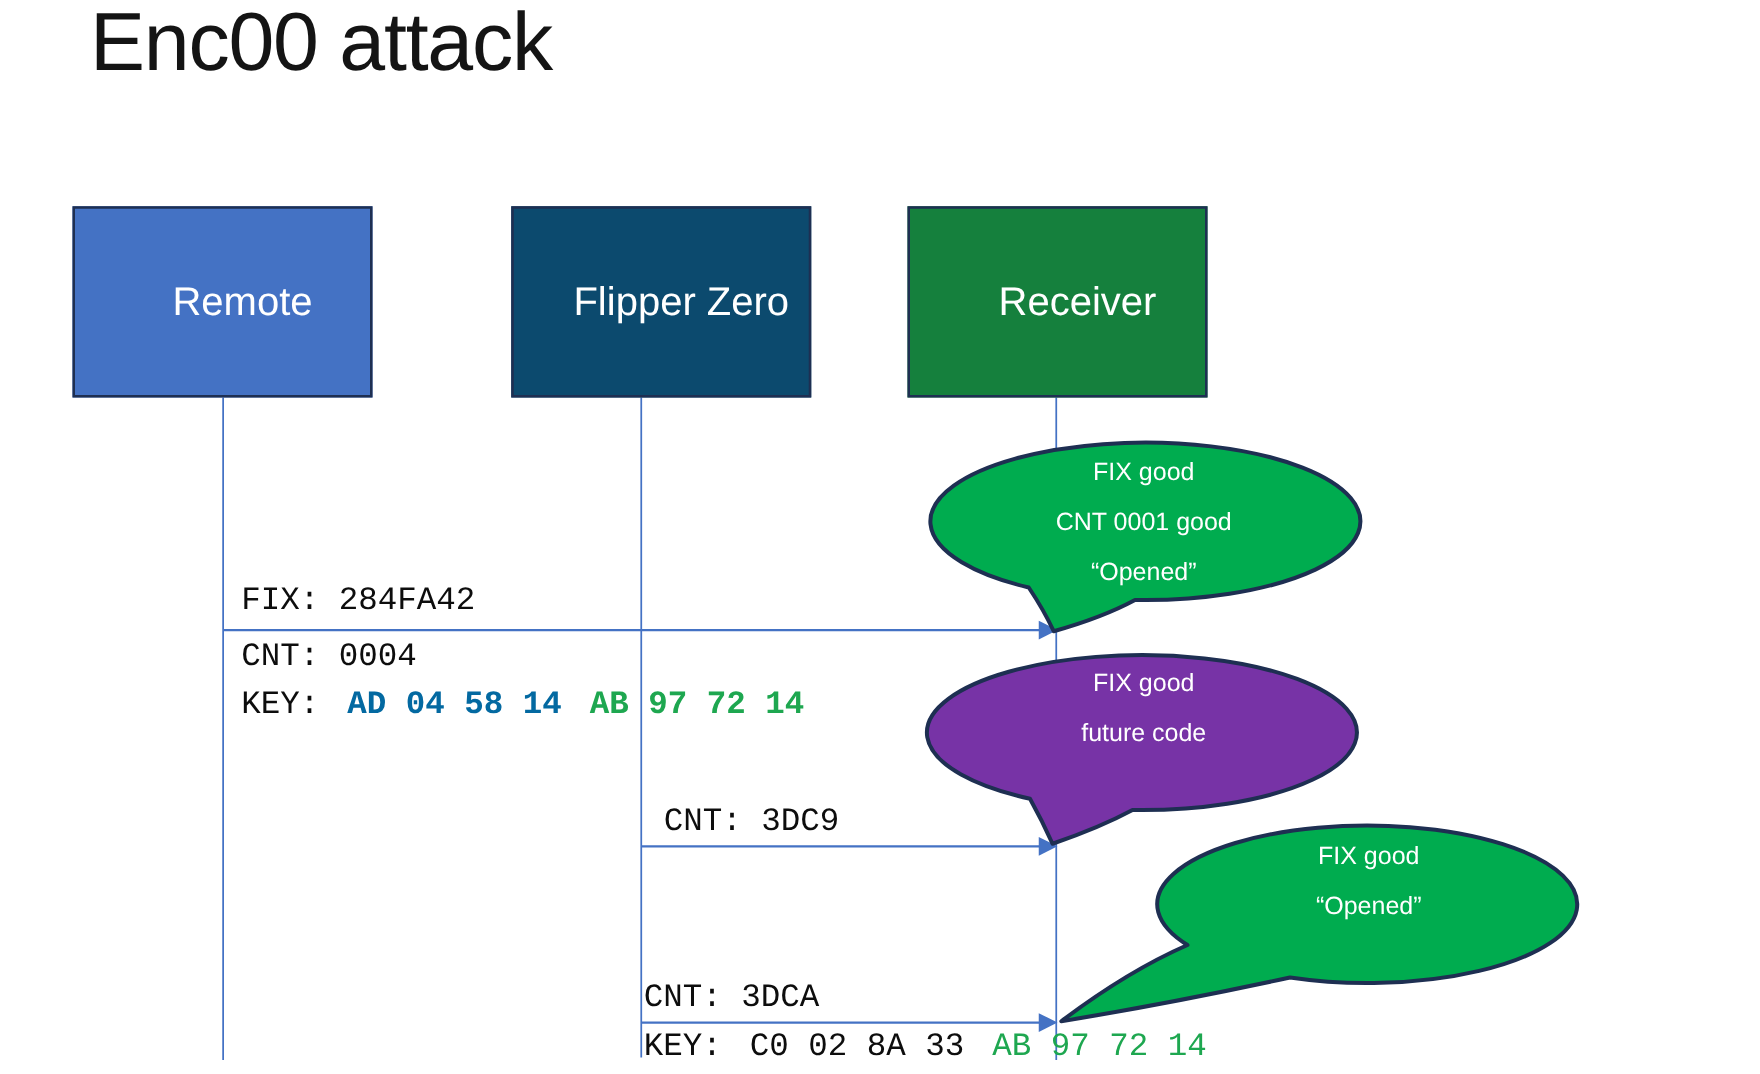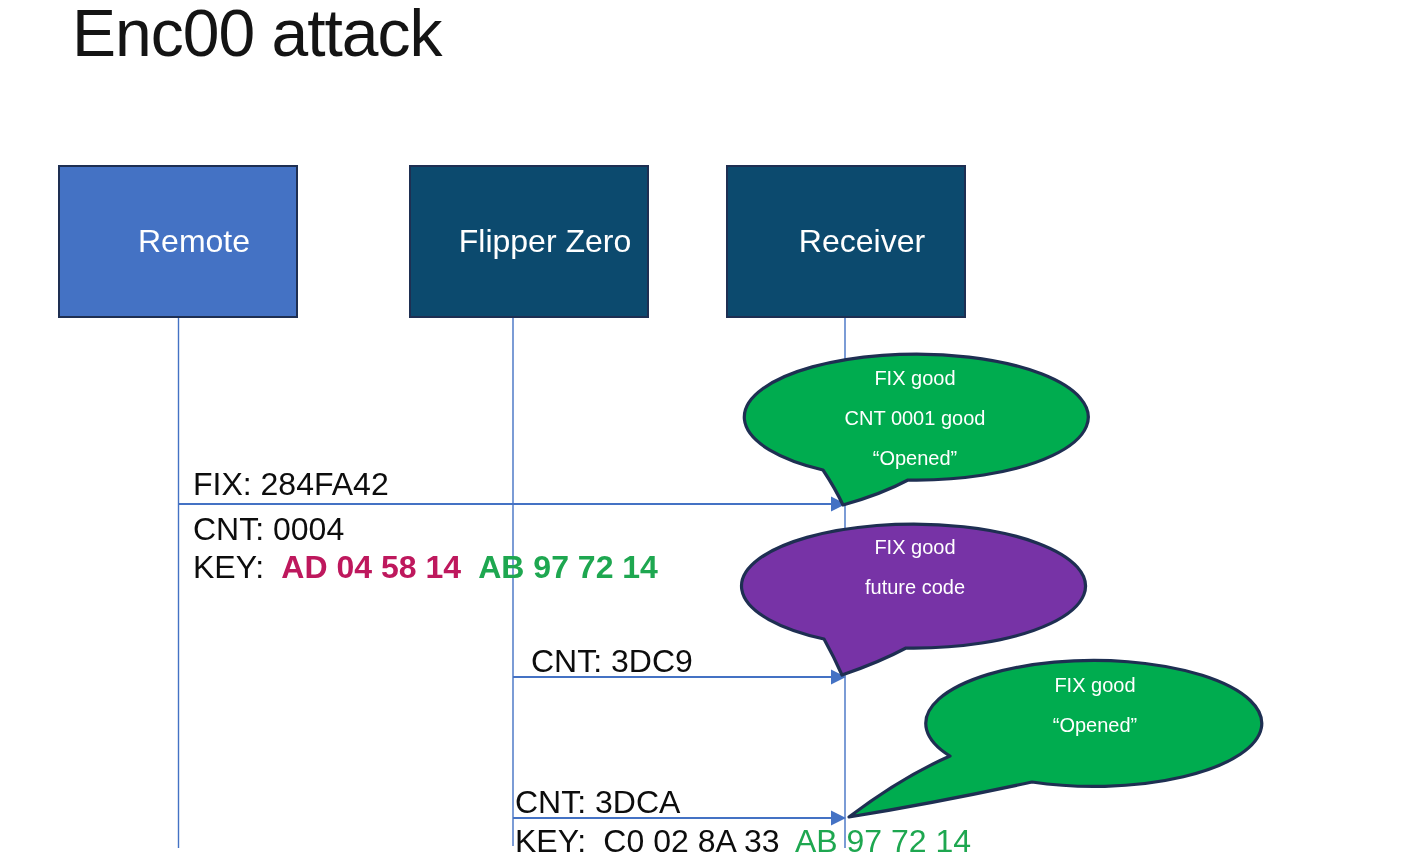--- a/index.html
+++ b/index.html
@@ -7,31 +7,31 @@
   .slide{position:relative;width:1408px;height:859px;background:#ffffff;overflow:hidden;}
 
   .title{position:absolute;left:72px;top:-6px;margin:0;font-size:66px;line-height:1.2;
          font-weight:300;letter-spacing:-1px;color:#141414;white-space:nowrap;}
 
   .actor{position:absolute;top:165px;width:240px;height:153px;box-sizing:border-box;
          border:2.5px solid #1E2F52;display:flex;align-items:center;justify-content:center;
          color:#ffffff;font-size:32px;padding-left:32px;}
   .actor-remote{left:58px;background:#4472C4;}
   .actor-flipper{left:372px;background:#0c4a6e;margin-left:37px;}
-  .actor-receiver{left:726px;background:#0c4a6e;}
+  .actor-receiver{left:726px;background:#15803d;}
 
   .overlay{position:absolute;left:0;top:0;}
   .lifeline{stroke:#4472C4;stroke-width:1.4;}
   .marrow{stroke:#4472C4;stroke-width:1.8;}
   .ahead{fill:#4472C4;stroke:none;}
   .bubble{stroke:#1E2F52;stroke-width:3.2;stroke-linejoin:round;}
 
-  .msg{position:absolute;font-size:32px;color:#0D0D0D;white-space:nowrap;line-height:1.15;}
+  .msg{position:absolute;font-size:26px;color:#0D0D0D;white-space:nowrap;line-height:1.15;font-family:Liberation Mono, monospace;}
   .keyline > span:not(:last-child){margin-right:0.26em;}
-  .kred{color:#be185d;font-weight:bold;}
+  .kred{color:#0369a1;font-weight:bold;}
   .kblack{color:#0D0D0D;}
   .kgreen{color:#1EA750;}
   .kgreenb{color:#1EA750;font-weight:bold;}
 
   .callout-text{position:absolute;width:320px;text-align:center;color:#ffffff;
                 font-size:20px;line-height:40px;}
   .ct1{left:755px;top:358px;}
   .ct2{left:755px;top:527px;}
   .ct3{left:935px;top:665px;}
 </style>

